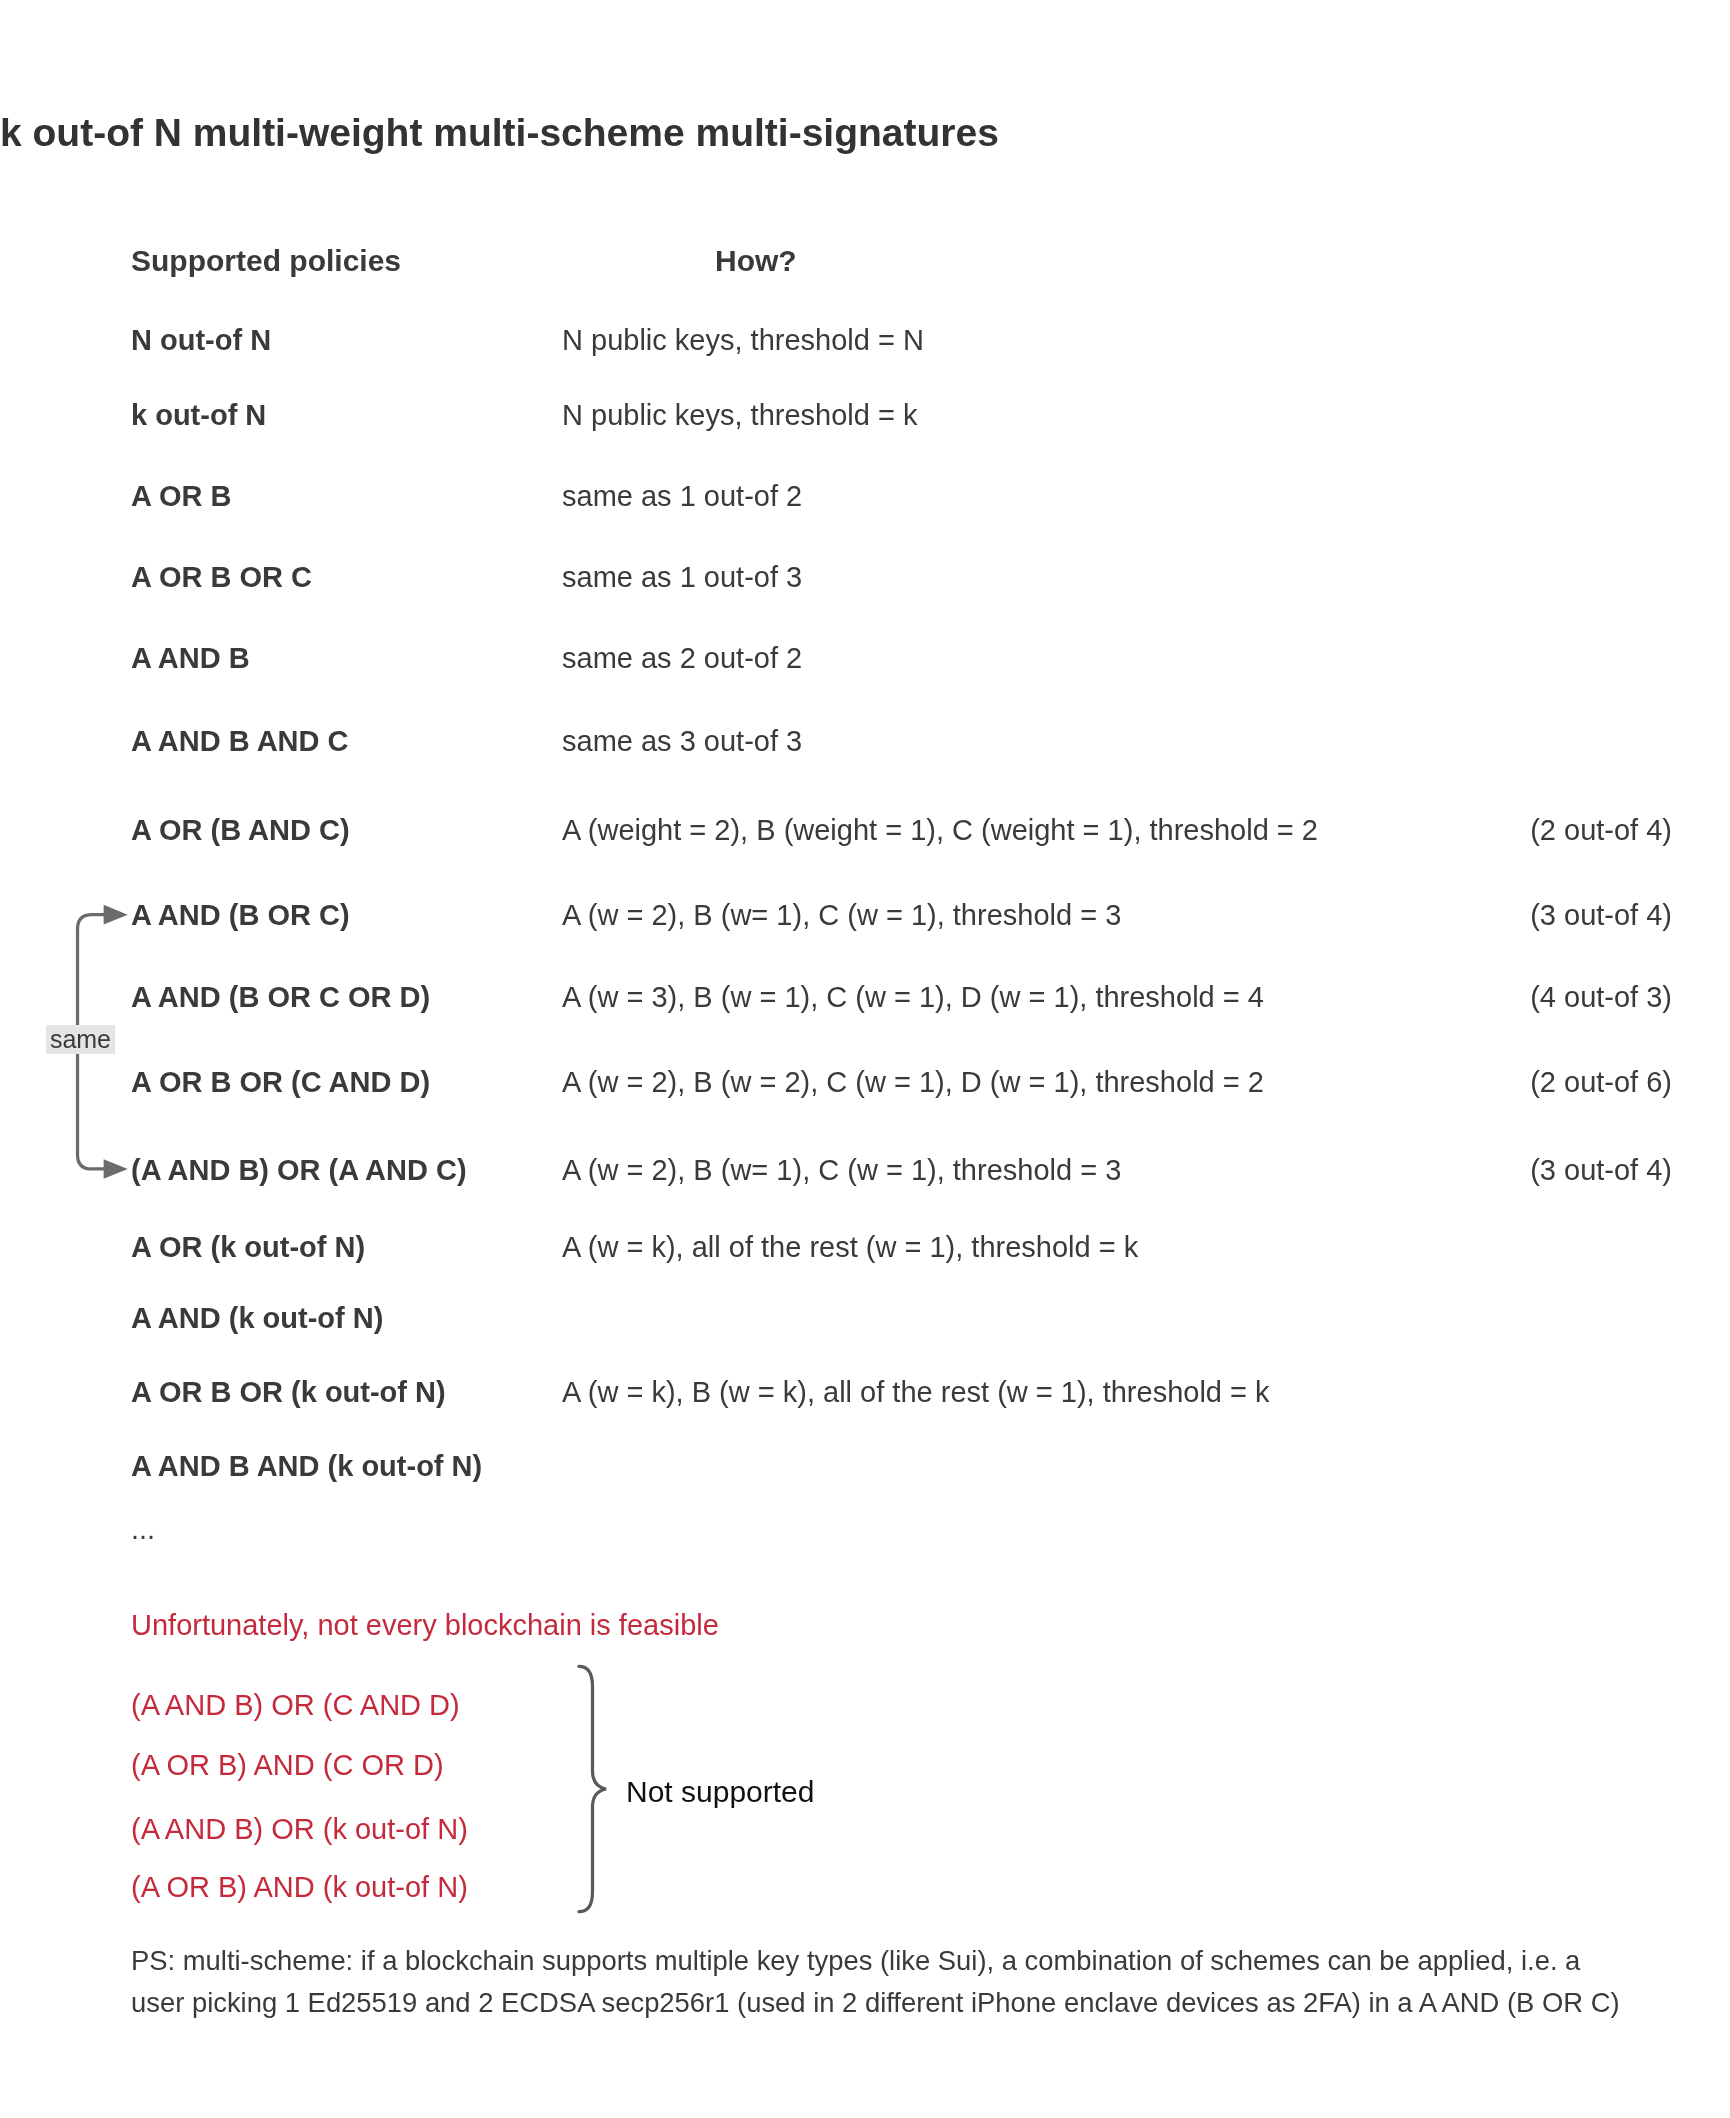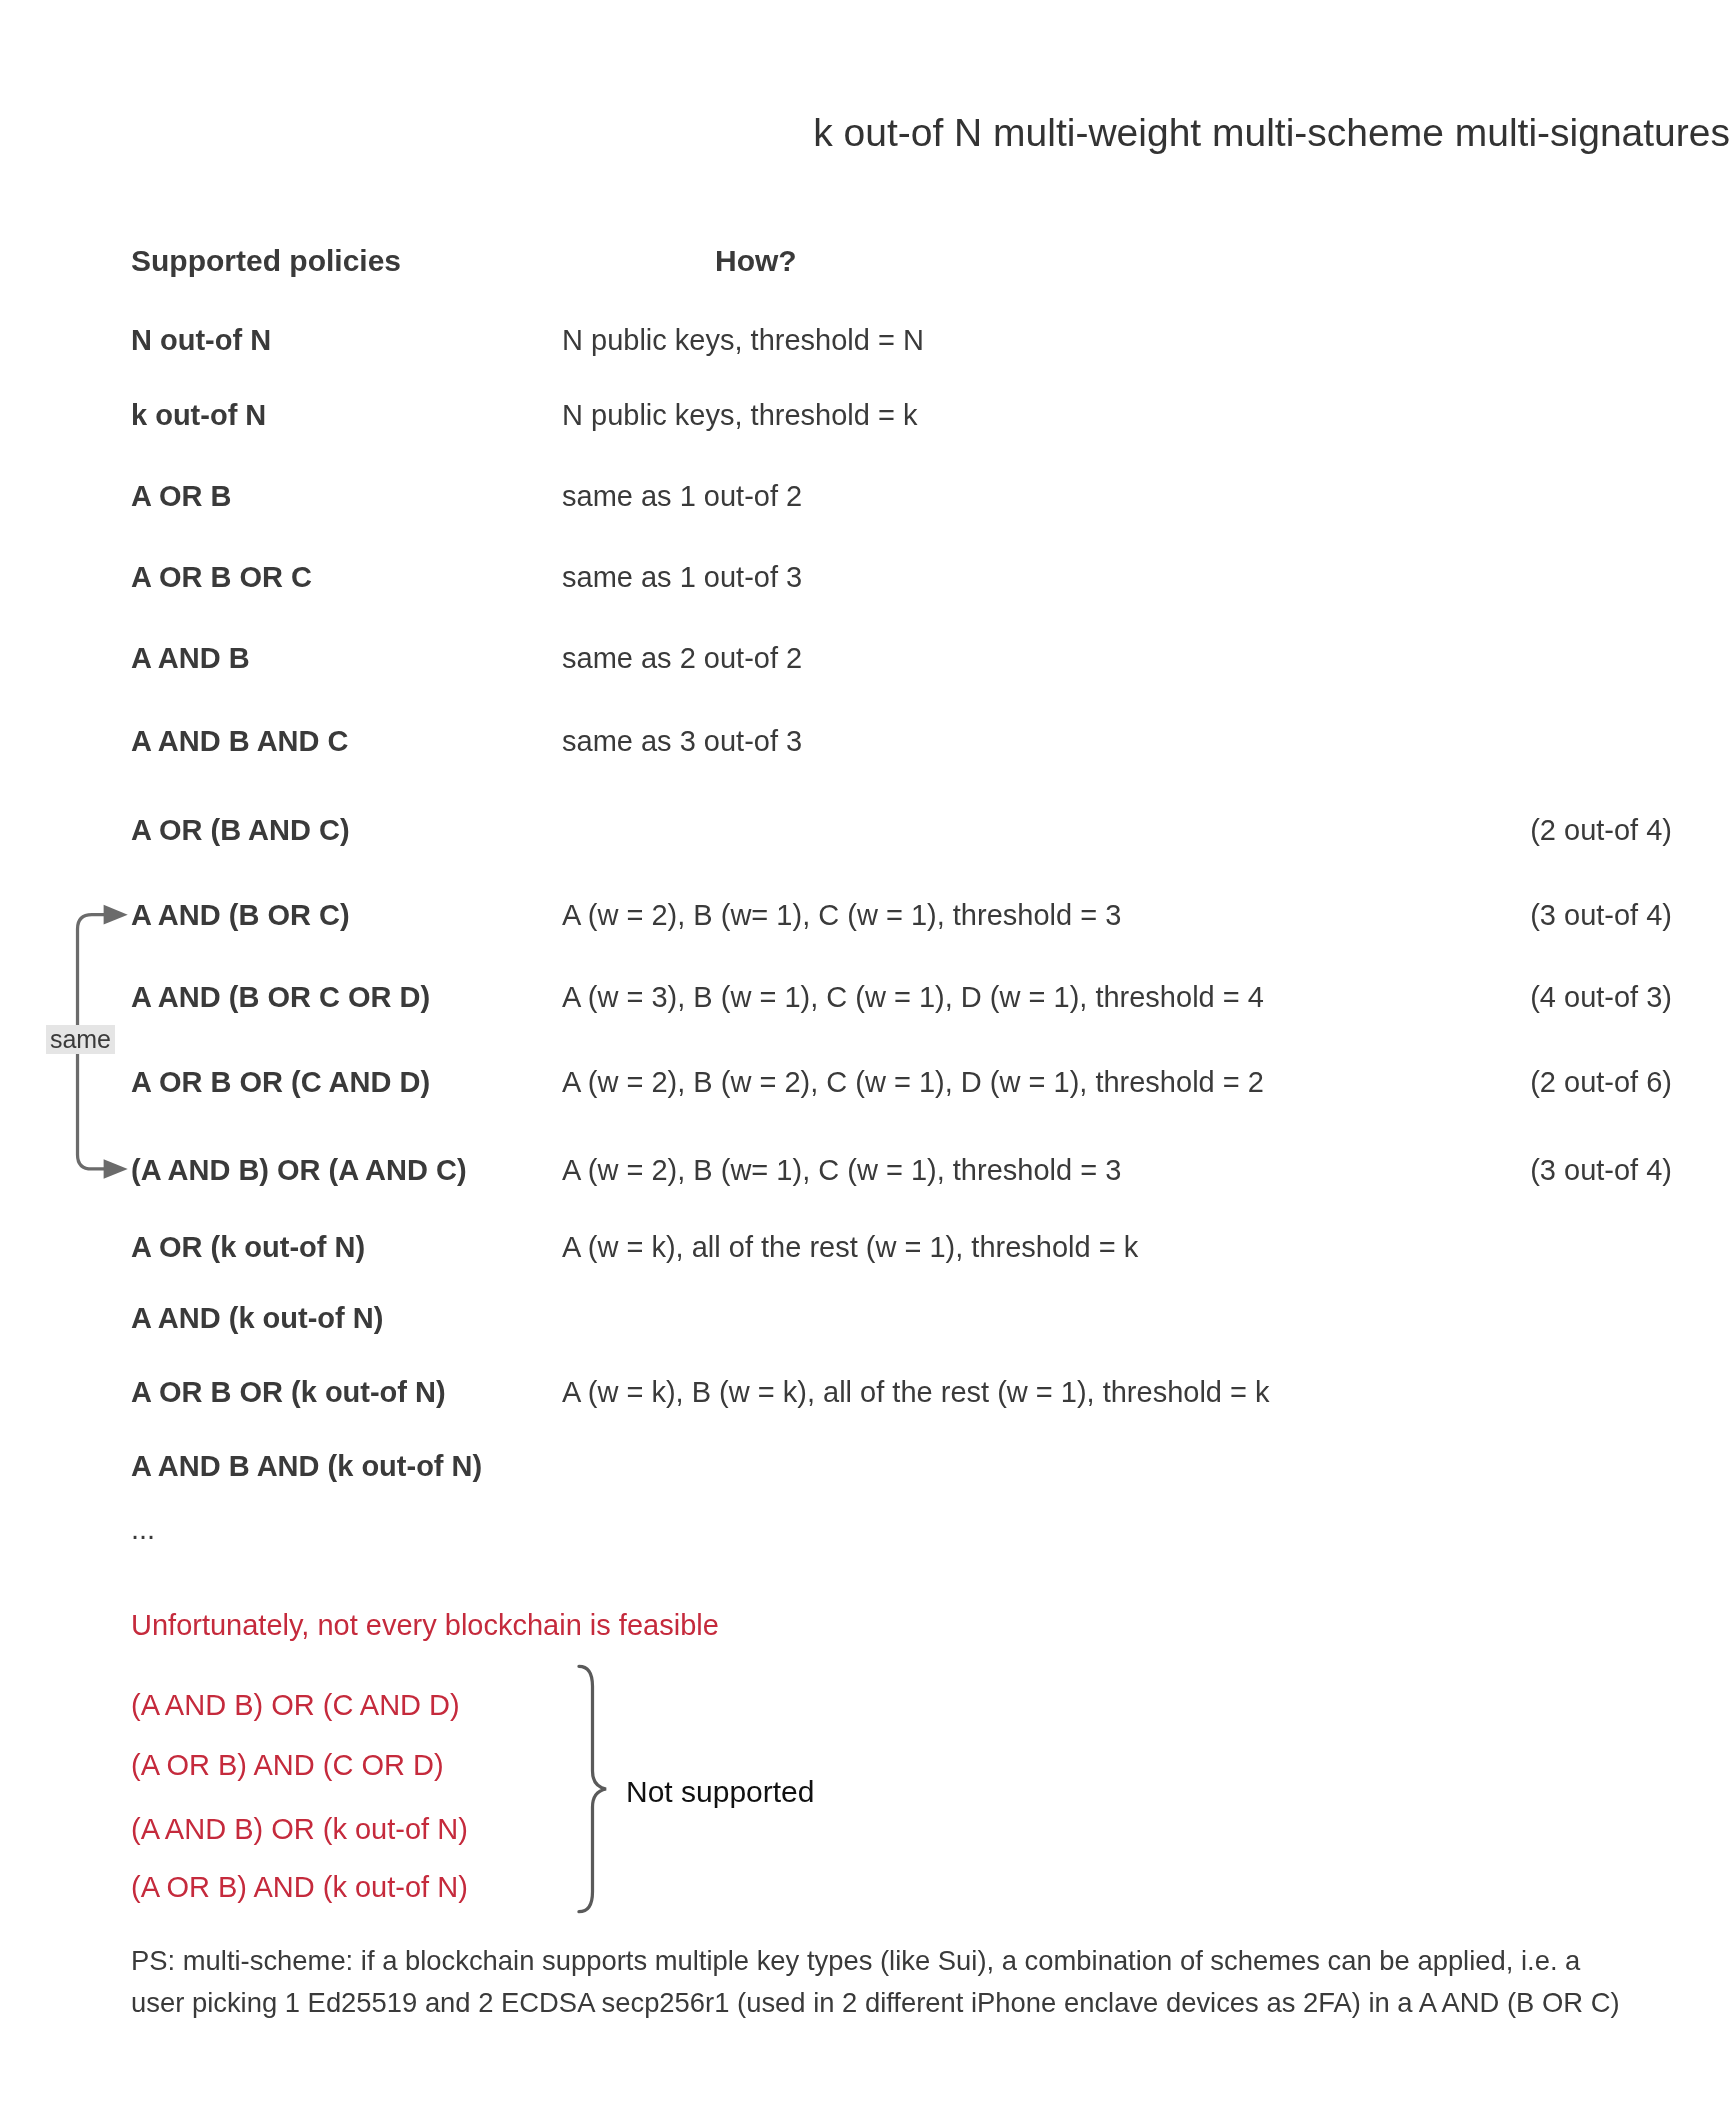--- a/index.html
+++ b/index.html
@@ -1,22 +1,22 @@
 <!DOCTYPE html>
 <html style="font-size:10.4px"><head>
 <meta charset="utf-8">
 <style>
   html,body{margin:0;padding:0;}
   body{
     width:1730px;height:2119px;background:#ffffff;position:relative;
     font-family:"Liberation Sans",sans-serif;color:#3a3a3a;overflow:hidden;
   }
   .title{
-    position:absolute;top:111px;left:0;width:1730px;text-align:right;
-    font-size:39px;font-weight:normal;color:#333333;margin:0;
+    position:absolute;top:111px;left:0;width:1730px;text-align:left;
+    font-size:39px;font-weight:bold;color:#333333;margin:0;
   }
   .col-header{position:absolute;top:244px;font-size:30px;font-weight:bold;white-space:nowrap;}
   .col1{left:131px;}
   .col2{left:715px;}
   .row{position:absolute;left:131px;width:1541px;height:34px;font-size:29px;line-height:34px;}
   .policy{position:absolute;left:0;font-weight:bold;white-space:nowrap;}
   .plain{font-weight:normal;}
   .how{position:absolute;left:431px;white-space:nowrap;}
   .note{position:absolute;right:0;white-space:nowrap;}
   .same-bracket{position:absolute;left:56px;top:897px;}
@@ -56,20 +56,21 @@
 <div class="row" style="top:641px">
   <span class="policy">A AND B</span>
   <span class="how">same as 2 out-of 2</span>
 </div>
 <div class="row" style="top:724px">
   <span class="policy">A AND B AND C</span>
   <span class="how">same as 3 out-of 3</span>
 </div>
 <div class="row" style="top:813px">
   <span class="policy">A OR (B AND C)</span>
+  <span class="how">A (weight = 2), B (weight = 1), C (weight = 1), threshold = 2</span>
   <span class="note">(2 out-of 4)</span>
 </div>
 <div class="row" style="top:898px">
   <span class="policy">A AND (B OR C)</span>
   <span class="how">A (w = 2), B (w= 1), C (w = 1), threshold = 3</span>
   <span class="note">(3 out-of 4)</span>
 </div>
 <div class="row" style="top:980px">
   <span class="policy">A AND (B OR C OR D)</span>
   <span class="how">A (w = 3), B (w = 1), C (w = 1), D (w = 1), threshold = 4</span>

